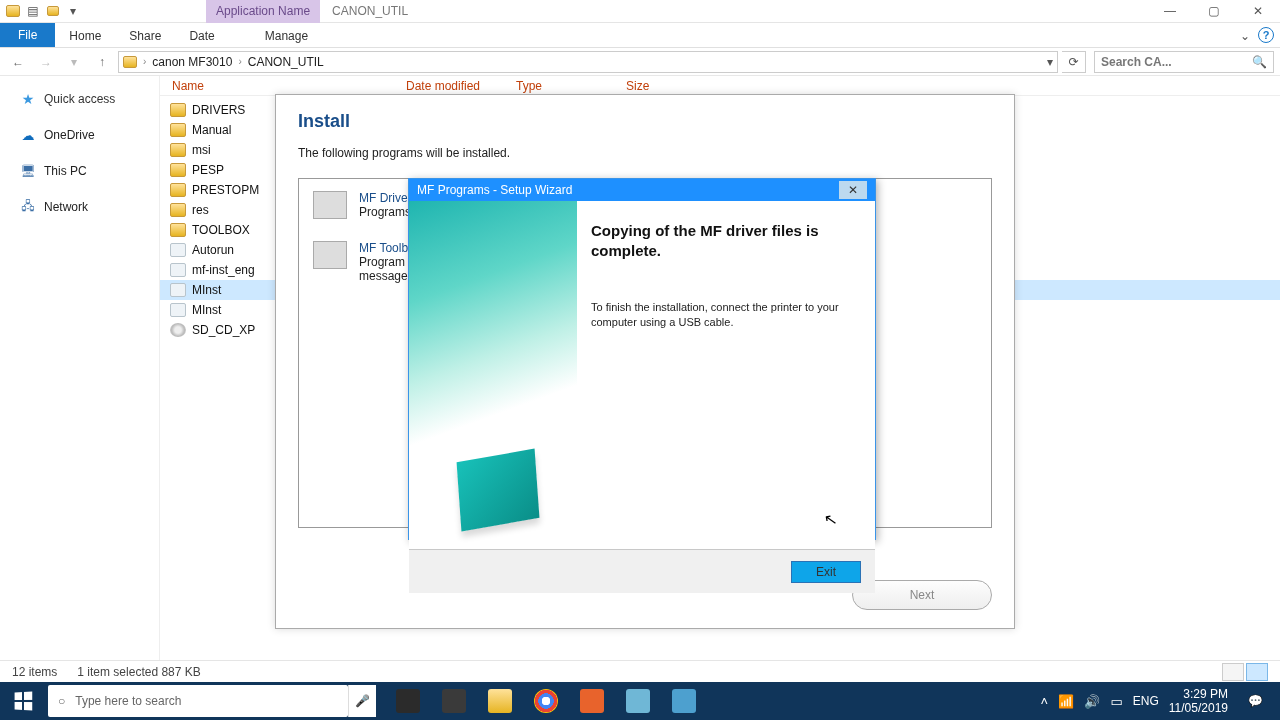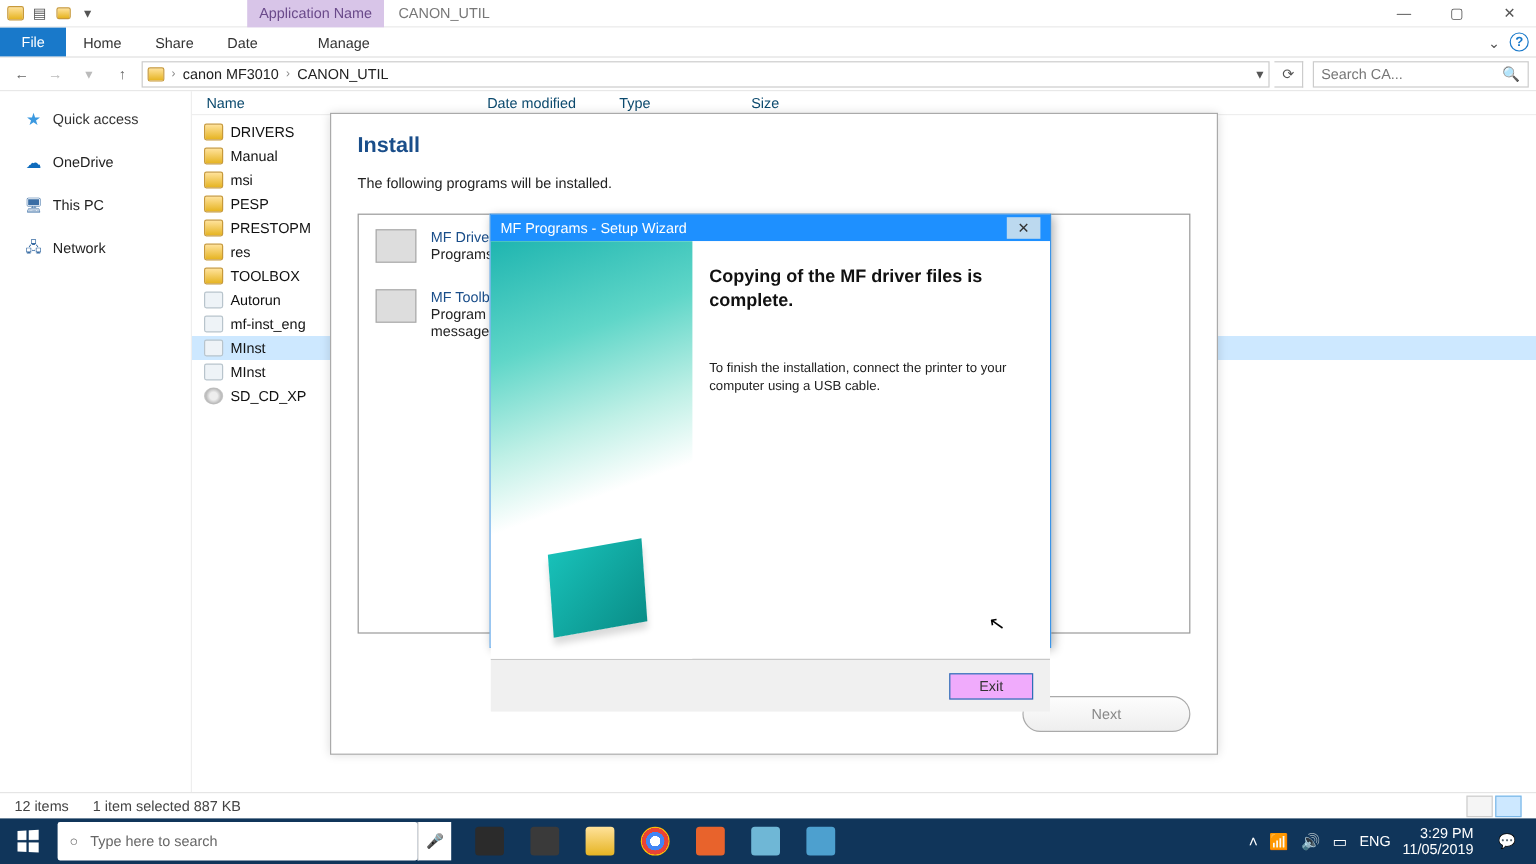--- a/index.html
+++ b/index.html
@@ -25,37 +25,37 @@
 
 
 .addrbar { height:28px; display:flex; align-items:center; padding:2px 6px; gap:4px; border-bottom:1px solid #e8e8e8; }
 .nav-arrow { width:24px; height:24px; display:flex; align-items:center; justify-content:center; color:#666; border-radius:2px; }
 .nav-arrow.disabled { color:#bbb; }
 .addr-box { flex:1; border:1px solid #ccc; height:22px; display:flex; align-items:center; padding:0 4px; gap:6px; }
 .addr-box .crumb { color:#222; }
 .addr-box .sep { color:#888; font-size:10px; }
 .addr-box .drop { margin-left:auto; color:#555; }
 .refresh { width:24px; height:22px; border:1px solid #ccc; border-left:none; display:flex; align-items:center; justify-content:center; color:#555; }
-.search-box { width:180px; height:22px; border:1px solid #ccc; margin-left:4px; display:flex; align-items:center; padding:0 6px; color:#777; }
+.search-box { width:180px; height:22px; border:1px solid #ccc; margin-left:4px; display:flex; align-items:center; padding:0 6px; color:#777;font-weight:bold; }
 .search-box .mag { margin-left:auto; }
 
 
 .main { display:flex; height:585px; }
 .sidebar { width:160px; border-right:1px solid #eee; padding:10px 0; }
 .side-item { display:flex; align-items:center; gap:8px; padding:5px 10px 5px 20px; color:#222; }
 .side-item.quick { color:#333; }
 .side-ico { width:16px; height:16px; display:flex; align-items:center; justify-content:center; }
 .star { color:#3b99e0; font-size:14px; }
 .cloud { color:#0f6cbd; font-size:13px; }
 .pc { color:#3b6ea5; font-size:12px; }
 .net { color:#3b6ea5; font-size:12px; }
 
 
 .filepane { flex:1; position:relative; }
-.cols { display:flex; padding:2px 6px; color:#0c4a6e; border-bottom:1px solid #eee; height:20px; align-items:center; }
+.cols { display:flex; padding:2px 6px; color:#c2410c; border-bottom:1px solid #eee; height:20px; align-items:center; }
 .cols .c-name { width:240px; padding-left:6px; }
 .cols .c-date { width:110px; }
 .cols .c-type { width:110px; }
 .cols .c-size { width:70px; }
 .flist { padding:4px 0; }
 .frow { display:flex; align-items:center; gap:6px; padding:2px 6px 2px 10px; height:20px; }
 .frow.selected { background:#cde8ff; }
 .fico { width:16px; height:14px; }
 .folder-s { background:linear-gradient(#ffe29a,#e6b422); border:1px solid #c7993a; border-radius:2px; }
 .file-s { background:#eef3f7; border:1px solid #b8c4cc; border-radius:2px; }
@@ -77,21 +77,21 @@
 .wizard { position:absolute; left:408px; top:178px; width:468px; height:362px; background:#f4f4f4; border:1px solid #3a94e8; box-shadow:2px 2px 8px rgba(0,0,0,.3); }
 .wiz-title { background:#1e90ff; color:#fff; height:22px; display:flex; align-items:center; padding:0 8px; font-size:12px; }
 .wiz-title .x { margin-left:auto; width:28px; text-align:center; color:#333; background:#bcd9ef; height:18px; line-height:18px; }
 .wiz-body { display:flex; height:348px; background:#fff; }
 .wiz-art { width:168px; background:linear-gradient(160deg,#1fb5b0 0%,#5fd6c8 25%,#bff0e6 45%,#fff 60%); position:relative; }
 .wiz-art::after{ content:""; position:absolute; left:50px; bottom:24px; width:78px; height:70px; background:linear-gradient(135deg,#18c1b9,#0a8e88); transform:skewY(-10deg) skewX(4deg); box-shadow:0 6px 6px rgba(0,0,0,.15); }
 .wiz-text { flex:1; padding:20px 18px 10px 14px; }
 .wiz-text h3 { font-size:15px; font-weight:bold; color:#111; line-height:1.3; margin-bottom:40px; }
 .wiz-text p { font-size:11px; color:#222; line-height:1.35; }
 .wiz-footer { height:44px; border-top:1px solid #c8c8c8; background:#f0f0f0; display:flex; align-items:center; justify-content:flex-end; padding:0 14px; }
-.wiz-btn { width:70px; height:22px; border:1px solid #2a72b5; background:#f0abfc; display:flex; align-items:center; justify-content:center; color:#333; position:relative; }
+.wiz-btn { width:70px; height:22px; border:1px solid #2a72b5; background:#0ea5e9; display:flex; align-items:center; justify-content:center; color:#333; position:relative; }
 .cursor { position:absolute; left:824px; top:510px; font-size:16px; color:#000; z-index:50; pointer-events:none; transform:rotate(-10deg);}
 
 
 .statusbar { position:absolute; left:0; bottom:38px; right:0; height:22px; border-top:1px solid #e5e5e5; display:flex; align-items:center; padding:0 12px; color:#444; gap:20px; background:#fff;}
 .statusbar .view-icons{ margin-left:auto; display:flex; gap:2px;}
 .statusbar .vi{ width:22px; height:18px; border:1px solid #ccc; background:#f5f5f5;}
 .statusbar .vi.active{ background:#cde8ff; border-color:#7ab7e8;}
 
 
 .taskbar { position:absolute; left:0; right:0; bottom:0; height:38px; background:#10355a; display:flex; align-items:center; }

